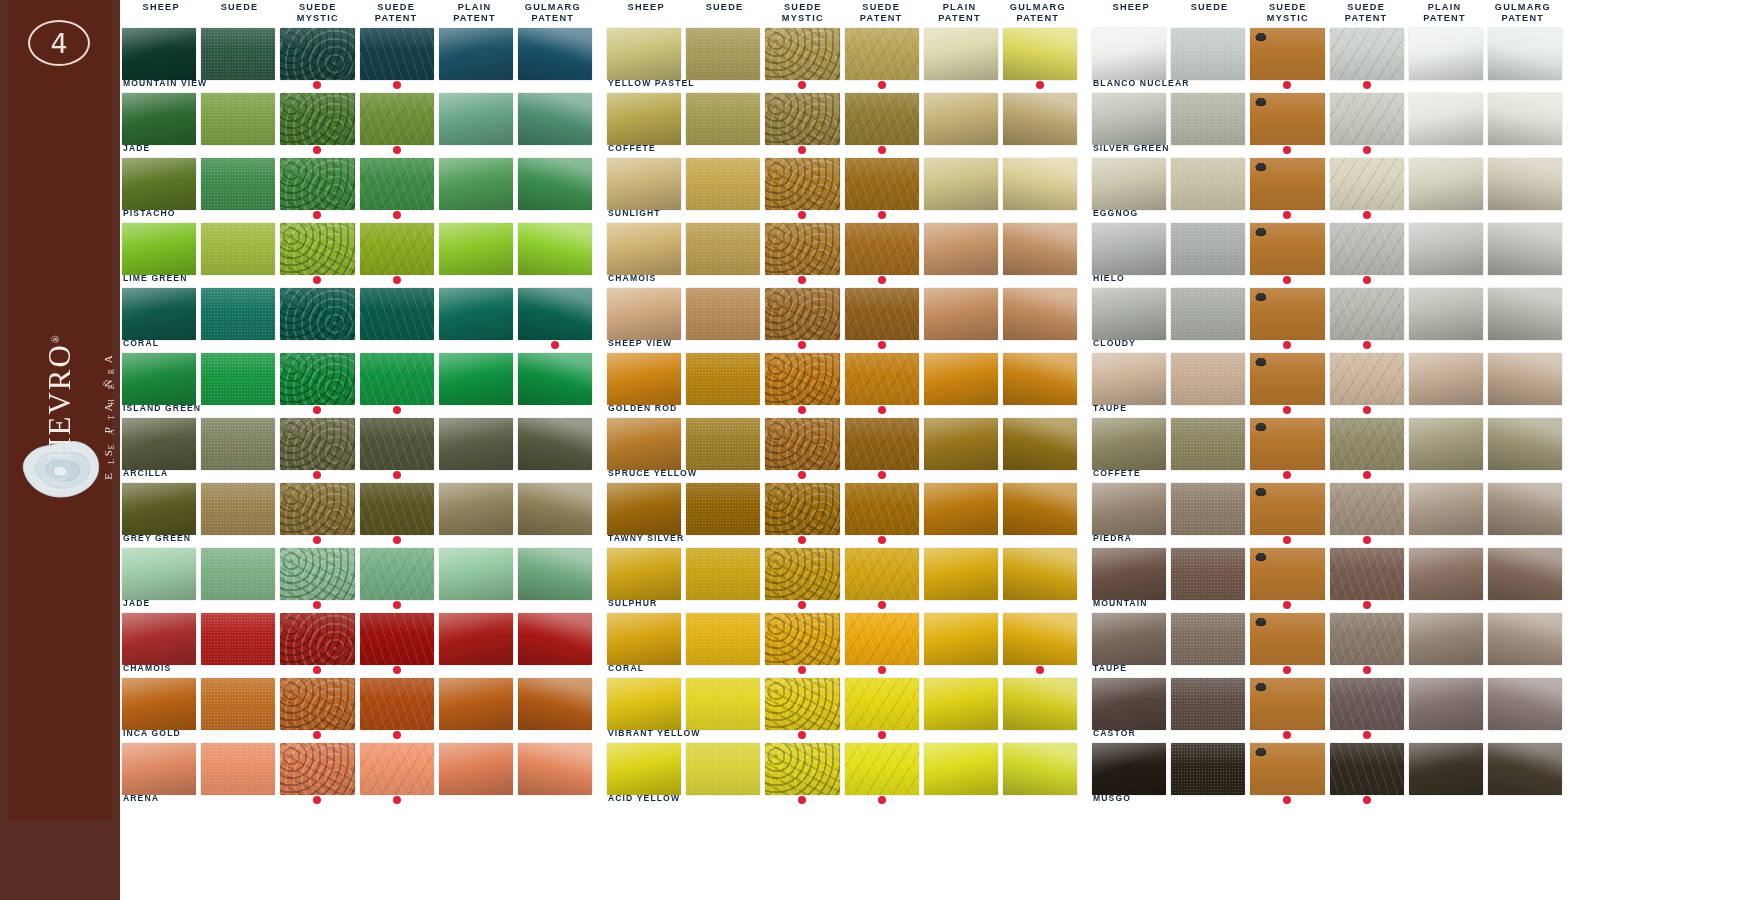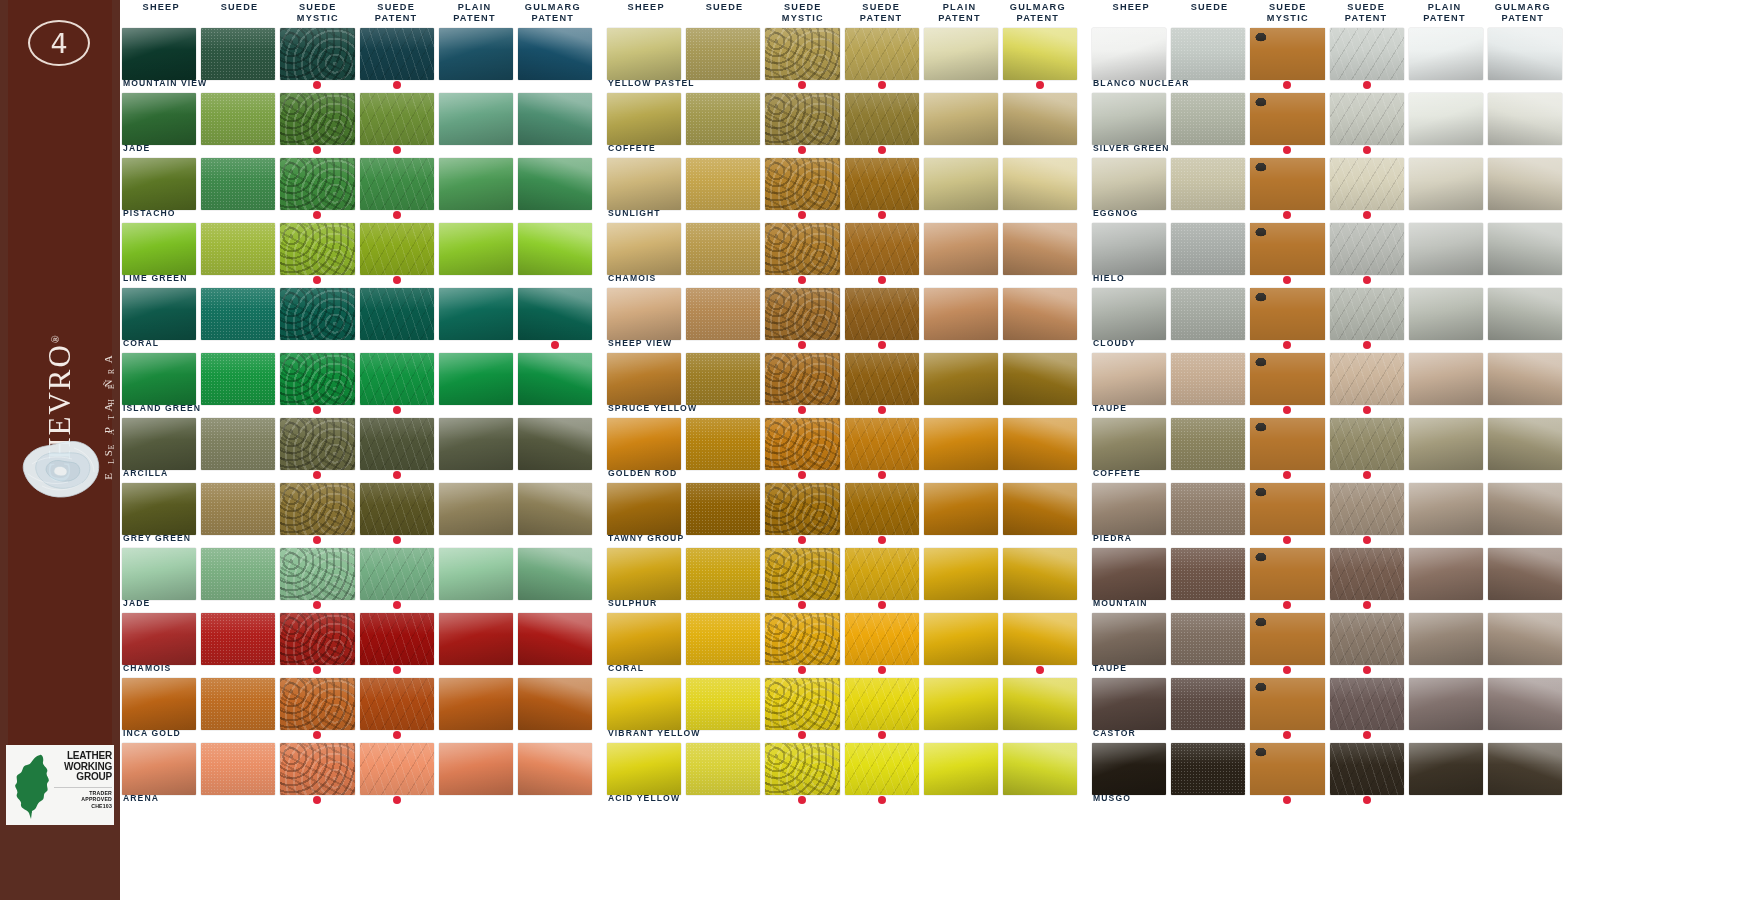--- a/index.html
+++ b/index.html
@@ -113,38 +113,20 @@
         </g>
         <g stroke="#ffffff" stroke-width="0.45" opacity="0.75" fill="none">
           <path d="M12 44 C22 52 38 56 52 52"></path>
             <path d="M16 34 C26 27 42 25 56 29"></path>
           <path d="M26 56 C38 62 54 61 66 53"></path>
             <path d="M58 18 C70 22 78 32 78 42"></path>
         </g>
       </svg>
     </div>
 
-    <div class="lwg">
-      <div class="lwg-leaf">
-        <svg viewBox="0 0 40 68" width="40" height="68">
-          <path d="M28 4 C20 6 21 13 15 14 C9 15 12 21 7 23 C2 25 7 30 4 33 C1 36 7 39 5 43 C3 47 10 49 9 53 C8 58 15 58 17 62 L19 68 L20 60 C26 58 24 52 29 50 C34 48 30 43 34 41 C38 39 33 34 36 31 C39 28 33 25 35 21 C37 17 30 15 31 11 C32 7 30 3 28 4 Z" fill="#1f7a3f"></path>
-          <path d="M19 62 L20 46" stroke="#1f7a3f" stroke-width="1" fill="none"></path>
-        </svg>
-      </div>
-      <div class="lwg-txt">
-        <div>LEATHER</div>
-        <div>WORKING</div>
-        <div>GROUP</div>
-        <div class="lwg-small">
-          <div>TRADER</div>
-          <div>APPROVED</div>
-          <div>CHE103</div>
-        </div>
-      </div>
-    </div>
   </div>
 
   <div class="panel" id="panel0">
       <div class="hdr-row">
         <div class="hdr">SHEEP</div>
         <div class="hdr">SUEDE</div>
         <div class="hdr">SUEDE<br>MYSTIC</div>
         <div class="hdr">SUEDE<br>PATENT</div>
         <div class="hdr">PLAIN<br>PATENT</div>
         <div class="hdr">GULMARG<br>PATENT</div>
@@ -990,20 +972,69 @@
             <div class="dcell">
               <div class="dot off"></div>
             </div>
             <div class="dcell">
               <div class="dot off"></div>
             </div>
           </div>
         </div>
         <div class="row">
           <div class="swatches">
+            <div class="sw t-plain" title="GOLDEN ROD / SHEEP" style="background: rgb(207, 132, 19);">
+              <div class="grain"></div>
+              <div class="sheen"></div>
+            </div>
+            <div class="sw t-suede" title="GOLDEN ROD / SUEDE" style="background: rgb(181, 131, 15);">
+              <div class="grain"></div>
+              <div class="sheen"></div>
+            </div>
+            <div class="sw t-mystic" title="GOLDEN ROD / SUEDE MYSTIC" style="background: rgb(193, 122, 20);">
+              <div class="grain"></div>
+              <div class="sheen"></div>
+            </div>
+            <div class="sw t-patent" title="GOLDEN ROD / SUEDE PATENT" style="background: rgb(192, 124, 16);">
+              <div class="grain"></div>
+              <div class="sheen"></div>
+            </div>
+            <div class="sw t-plain" title="GOLDEN ROD / PLAIN PATENT" style="background: rgb(207, 135, 15);">
+              <div class="grain"></div>
+              <div class="sheen"></div>
+            </div>
+            <div class="sw t-gulmarg" title="GOLDEN ROD / GULMARG PATENT" style="background: rgb(201, 130, 17);">
+              <div class="grain"></div>
+              <div class="sheen"></div>
+            </div>
+          </div>
+          <div class="label">GOLDEN ROD</div>
+          <div class="dots">
+            <div class="dcell">
+              <div class="dot off"></div>
+            </div>
+            <div class="dcell">
+              <div class="dot off"></div>
+            </div>
+            <div class="dcell">
+              <div class="dot" style="background: rgb(224, 33, 59);"></div>
+            </div>
+            <div class="dcell">
+              <div class="dot" style="background: rgb(224, 33, 59);"></div>
+            </div>
+            <div class="dcell">
+              <div class="dot off"></div>
+            </div>
+            <div class="dcell">
+              <div class="dot off"></div>
+            </div>
+          </div>
+        </div>
+        <div class="row">
+          <div class="swatches">
             <div class="sw t-plain" title="SPRUCE YELLOW / SHEEP" style="background: rgb(184, 124, 42);">
               <div class="grain"></div>
               <div class="sheen"></div>
             </div>
             <div class="sw t-suede" title="SPRUCE YELLOW / SUEDE" style="background: rgb(157, 126, 39);">
               <div class="grain"></div>
               <div class="sheen"></div>
             </div>
             <div class="sw t-mystic" title="SPRUCE YELLOW / SUEDE MYSTIC" style="background: rgb(168, 111, 34);">
               <div class="grain"></div>
@@ -1039,69 +1070,20 @@
             <div class="dcell">
               <div class="dot off"></div>
             </div>
             <div class="dcell">
               <div class="dot off"></div>
             </div>
           </div>
         </div>
         <div class="row">
           <div class="swatches">
-            <div class="sw t-plain" title="GOLDEN ROD / SHEEP" style="background: rgb(207, 132, 19);">
-              <div class="grain"></div>
-              <div class="sheen"></div>
-            </div>
-            <div class="sw t-suede" title="GOLDEN ROD / SUEDE" style="background: rgb(181, 131, 15);">
-              <div class="grain"></div>
-              <div class="sheen"></div>
-            </div>
-            <div class="sw t-mystic" title="GOLDEN ROD / SUEDE MYSTIC" style="background: rgb(193, 122, 20);">
-              <div class="grain"></div>
-              <div class="sheen"></div>
-            </div>
-            <div class="sw t-patent" title="GOLDEN ROD / SUEDE PATENT" style="background: rgb(192, 124, 16);">
-              <div class="grain"></div>
-              <div class="sheen"></div>
-            </div>
-            <div class="sw t-plain" title="GOLDEN ROD / PLAIN PATENT" style="background: rgb(207, 135, 15);">
-              <div class="grain"></div>
-              <div class="sheen"></div>
-            </div>
-            <div class="sw t-gulmarg" title="GOLDEN ROD / GULMARG PATENT" style="background: rgb(201, 130, 17);">
-              <div class="grain"></div>
-              <div class="sheen"></div>
-            </div>
-          </div>
-          <div class="label">GOLDEN ROD</div>
-          <div class="dots">
-            <div class="dcell">
-              <div class="dot off"></div>
-            </div>
-            <div class="dcell">
-              <div class="dot off"></div>
-            </div>
-            <div class="dcell">
-              <div class="dot" style="background: rgb(224, 33, 59);"></div>
-            </div>
-            <div class="dcell">
-              <div class="dot" style="background: rgb(224, 33, 59);"></div>
-            </div>
-            <div class="dcell">
-              <div class="dot off"></div>
-            </div>
-            <div class="dcell">
-              <div class="dot off"></div>
-            </div>
-          </div>
-        </div>
-        <div class="row">
-          <div class="swatches">
             <div class="sw t-plain" title="TAWNY OLIVE / SHEEP" style="background: rgb(159, 106, 12);">
               <div class="grain"></div>
               <div class="sheen"></div>
             </div>
             <div class="sw t-suede" title="TAWNY OLIVE / SUEDE" style="background: rgb(143, 98, 5);">
               <div class="grain"></div>
               <div class="sheen"></div>
             </div>
             <div class="sw t-mystic" title="TAWNY OLIVE / SUEDE MYSTIC" style="background: rgb(162, 113, 13);">
               <div class="grain"></div>
@@ -1113,21 +1095,21 @@
             </div>
             <div class="sw t-plain" title="TAWNY OLIVE / PLAIN PATENT" style="background: rgb(186, 120, 13);">
               <div class="grain"></div>
               <div class="sheen"></div>
             </div>
             <div class="sw t-gulmarg" title="TAWNY OLIVE / GULMARG PATENT" style="background: rgb(179, 115, 12);">
               <div class="grain"></div>
               <div class="sheen"></div>
             </div>
           </div>
-          <div class="label">TAWNY GROUP</div>
+          <div class="label">TAWNY SILVER</div>
           <div class="dots">
             <div class="dcell">
               <div class="dot off"></div>
             </div>
             <div class="dcell">
               <div class="dot off"></div>
             </div>
             <div class="dcell">
               <div class="dot" style="background: rgb(224, 33, 59);"></div>
             </div>

